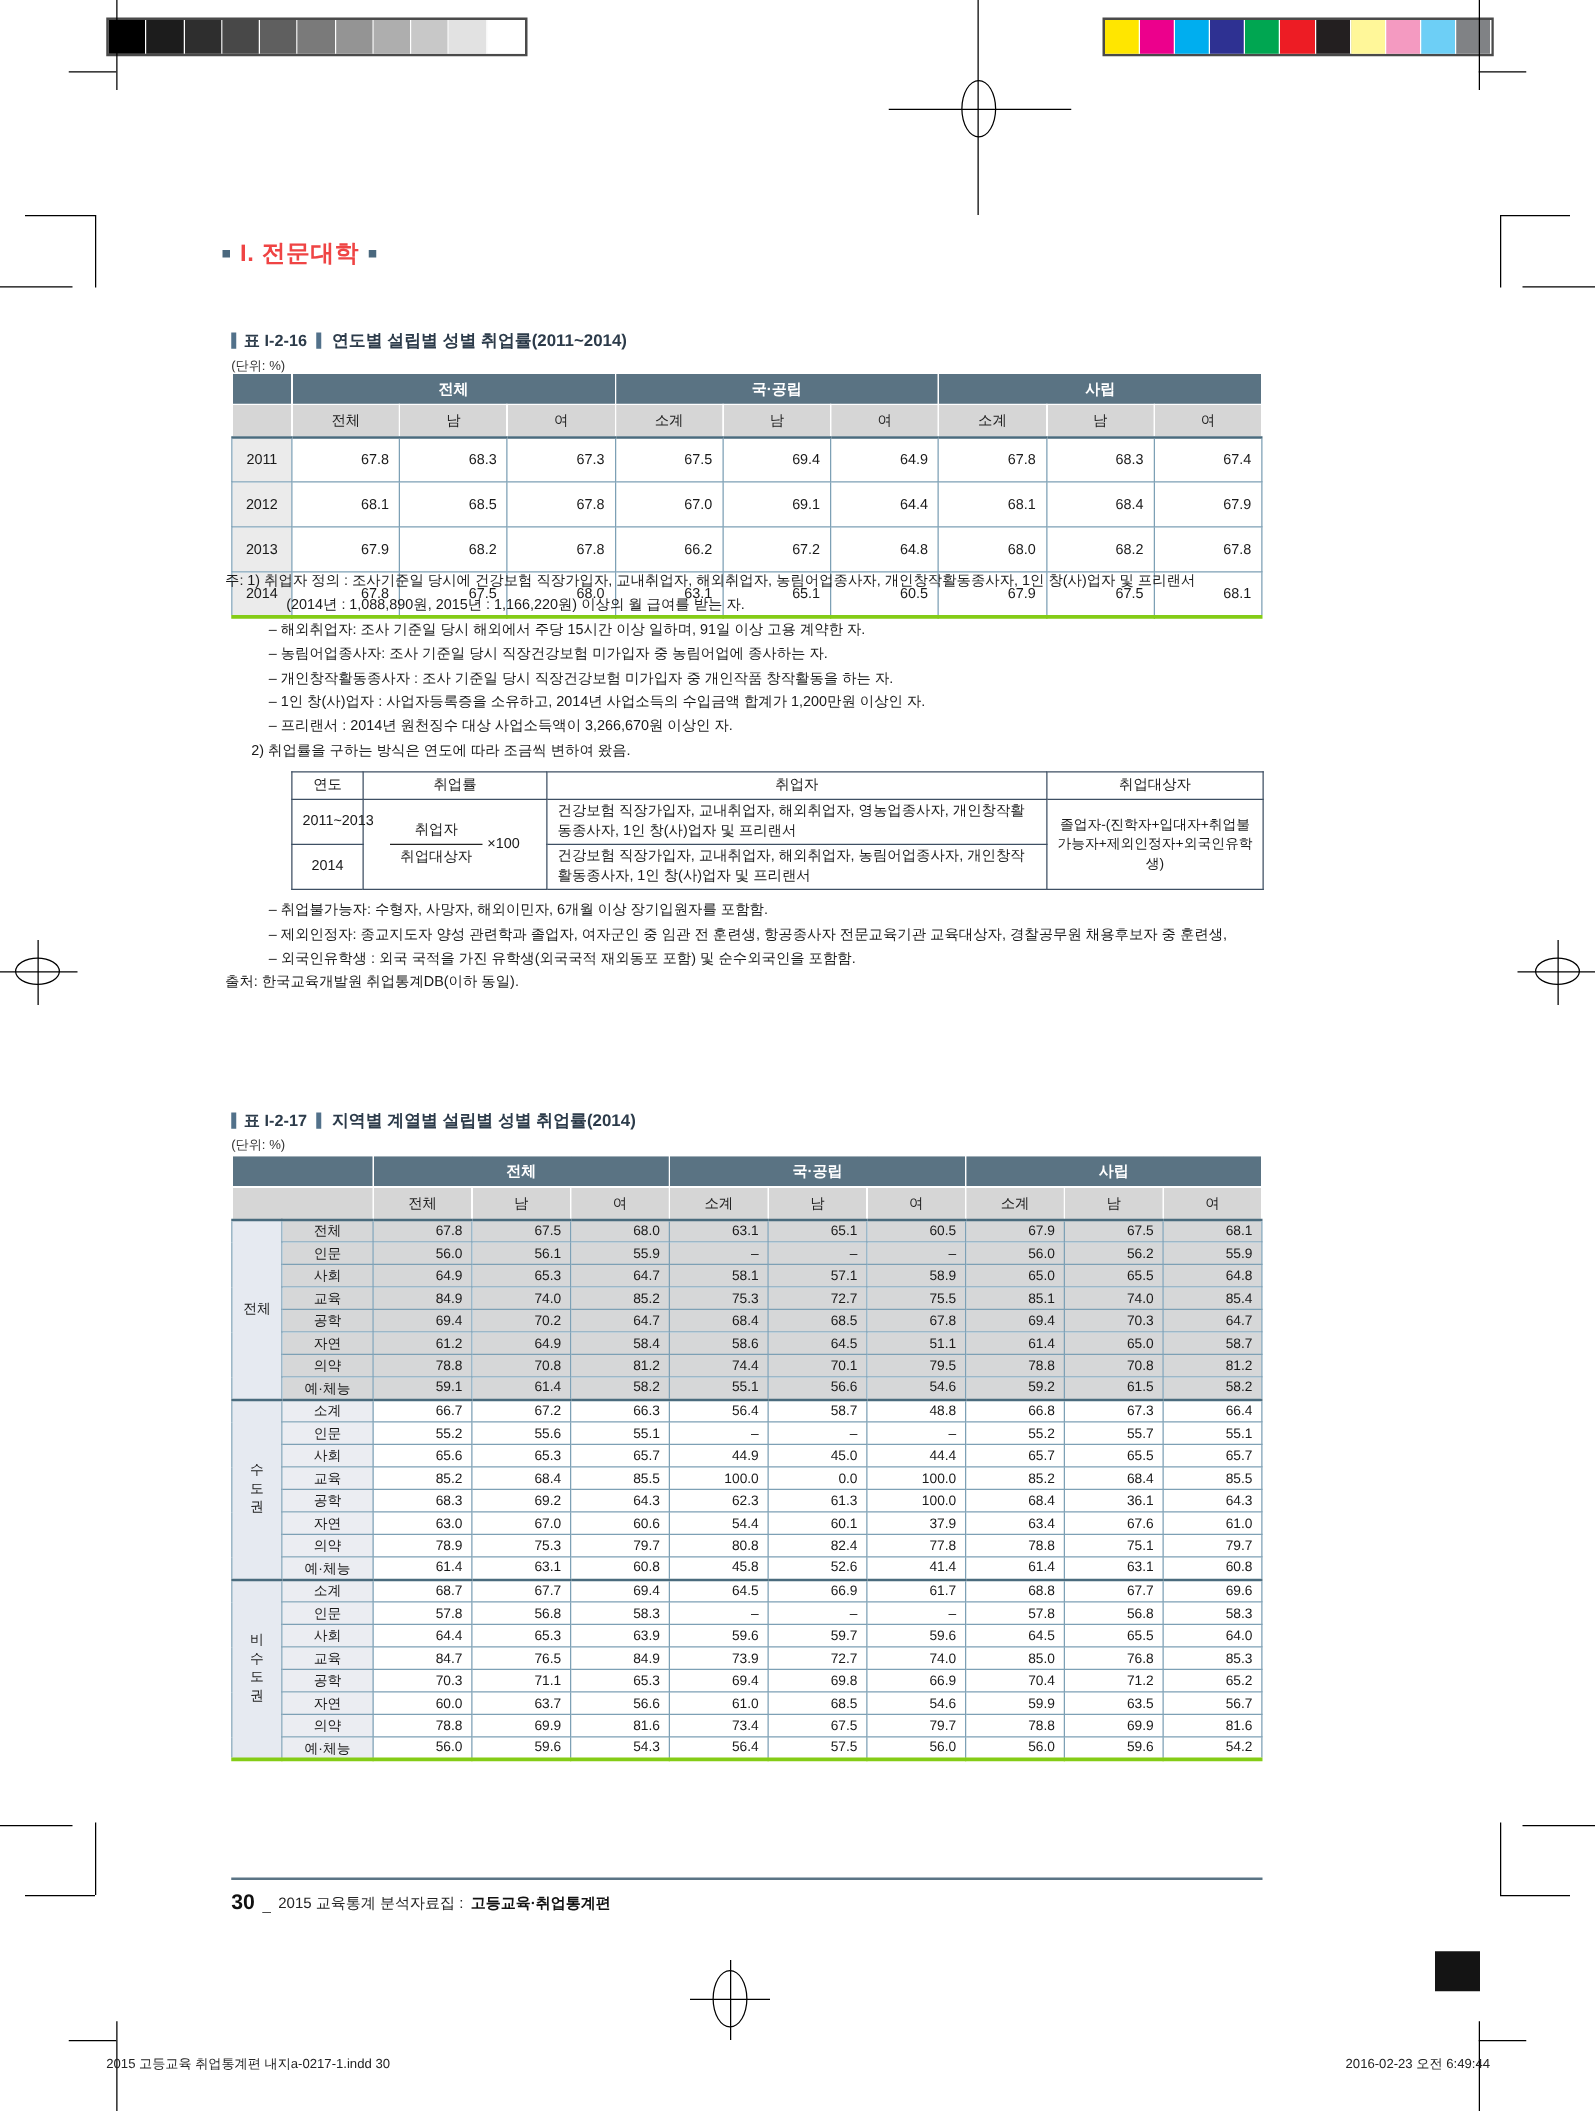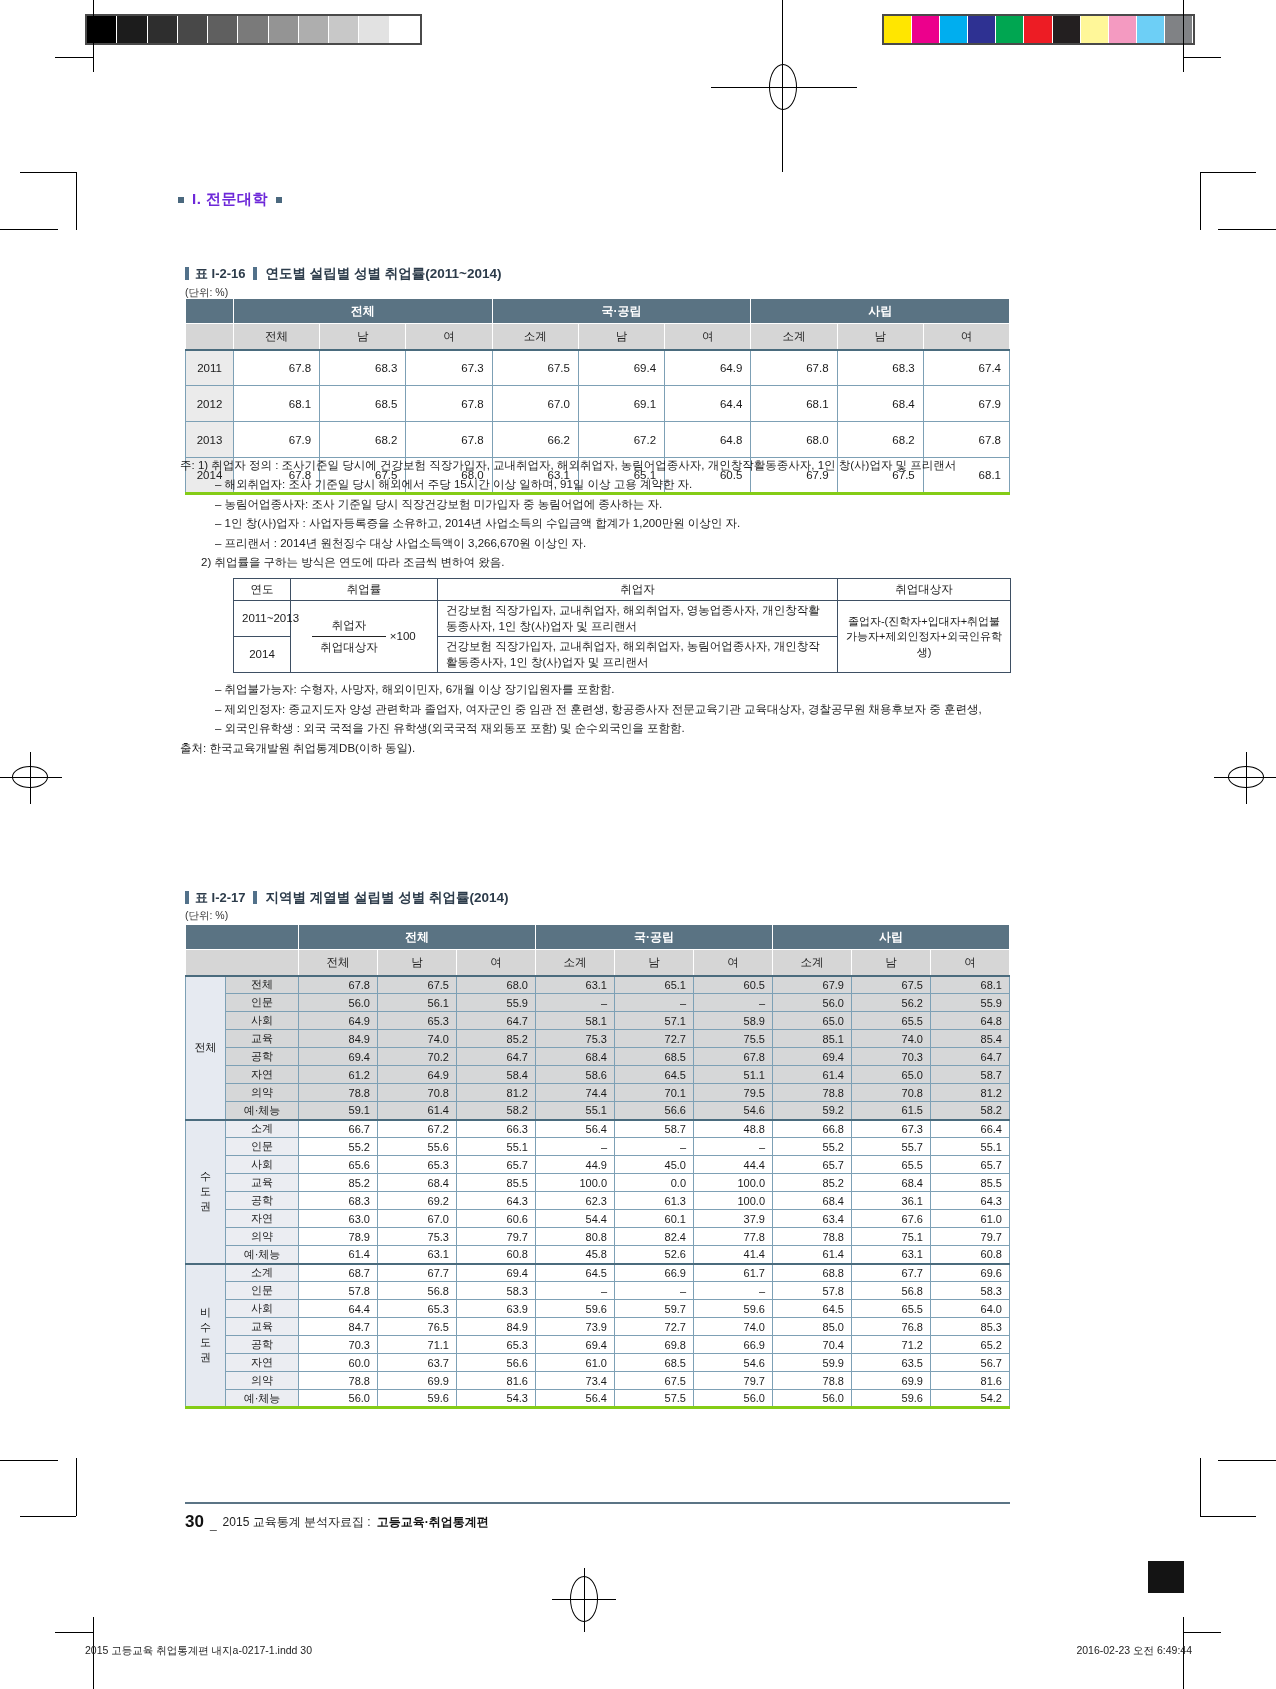--- a/index.html
+++ b/index.html
@@ -15,21 +15,21 @@
              border:2px solid #4a4a4a; display:flex; background:#fff; }
   #graybar .swatch { flex:1; margin:0; border-right:1px solid #fff; }
   #colorbar { position:absolute; left:882px; top:14px; width:313px; height:31px;
              border:2px solid #4a4a4a; display:flex; background:#fff; }
   #colorbar .swatch { flex:1; border-right:1px solid #fff; }
   #blackrect { position:absolute; left:1148px; top:1561px; width:36px; height:32px; background:#141414; }
 
   
   #sechdr { position:absolute; left:178px; top:190px; display:flex; align-items:center; gap:8px; }
   #sechdr .sq { width:6px; height:6px; background:#4a687e; }
-  #sechdr .stxt { font-size:15px; font-weight:bold; color:#6d28d9; letter-spacing:0.5px; }
+  #sechdr .stxt { font-size:19px; font-weight:bold; color:#ef4444; letter-spacing:0.5px; }
 
   
   .ttl { position:absolute; width:825px; left:185px; }
   .tbar { display:inline-block; width:4px; height:13px; background:#52718a; vertical-align:-2px; }
   .tlabel { font-size:13px; font-weight:bold; color:#2c3b4a; margin:0 7px 0 6px; }
   .ttext { font-size:13.5px; font-weight:bold; color:#2c3b4a; margin-left:9px; }
   .unit { position:absolute; width:825px; left:185px; text-align:left; font-size:10.5px; color:#333; }
 
   
   table.data { border-collapse:collapse; table-layout:fixed; position:absolute; left:185px; width:825px;
@@ -252,22 +252,24 @@
           <td class="num">67.9</td>
           <td class="num">67.5</td>
           <td class="num">68.1</td>
         </tr>
       </tbody>
   </table>
 
   <div id="notesflow">
     <div id="notes-top">
         <div class="note n0">주: 1) 취업자 정의 : 조사기준일 당시에 건강보험 직장가입자, 교내취업자, 해외취업자, 농림어업종사자, 개인창작활동종사자, 1인 창(사)업자 및 프리랜서</div>
+        <div class="note n3">(2014년 : 1,088,890원, 2015년 : 1,166,220원) 이상의 월 급여를 받는 자.</div>
         <div class="note n2">– 해외취업자: 조사 기준일 당시 해외에서 주당 15시간 이상 일하며, 91일 이상 고용 계약한 자.</div>
         <div class="note n2">– 농림어업종사자: 조사 기준일 당시 직장건강보험 미가입자 중 농림어업에 종사하는 자.</div>
+        <div class="note n2">– 개인창작활동종사자 : 조사 기준일 당시 직장건강보험 미가입자 중 개인작품 창작활동을 하는 자.</div>
         <div class="note n2">– 1인 창(사)업자 : 사업자등록증을 소유하고, 2014년 사업소득의 수입금액 합계가 1,200만원 이상인 자.</div>
         <div class="note n2">– 프리랜서 : 2014년 원천징수 대상 사업소득액이 3,266,670원 이상인 자.</div>
         <div class="note n1">2) 취업률을 구하는 방식은 연도에 따라 조금씩 변하여 왔음.</div>
       </div>
     <table id="mt">
       <colgroup>
           <col style="width:57px">
           <col style="width:147px">
           <col style="width:400px">
           <col style="width:173px">

